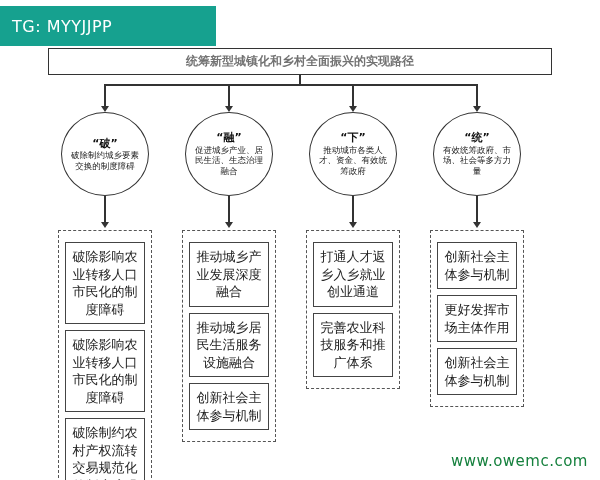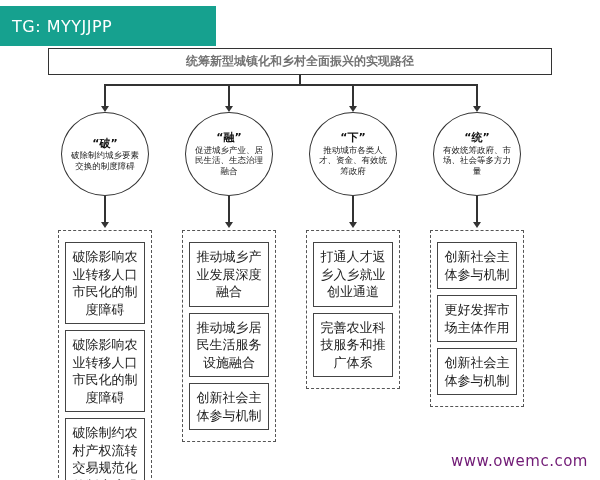--- a/index.html
+++ b/index.html
@@ -22,21 +22,21 @@
     box-sizing:border-box;display:flex;flex-direction:column;align-items:center;justify-content:center;
     text-align:center;padding:4px 9px;background:#fff;}
   .circle .c-label{font-size:11px;font-weight:bold;color:#111;line-height:1.2;}
   .circle .c-text{font-size:8.5px;color:#222;line-height:1.25;}
 
   .dashed-group{position:absolute;top:230px;width:94px;border:1.5px dashed #555;box-sizing:border-box;
     padding:5px 3px;background:#fff;}
   .flow-box{border:1px solid #444;background:#fff;margin:6px 3px;padding:5px 3px;
     font-size:13px;line-height:1.35;color:#222;text-align:center;}
 
-  .watermark{position:absolute;right:12px;bottom:10px;font-size:15px;color:#701a75;letter-spacing:0.5px;}
+  .watermark{position:absolute;right:12px;bottom:10px;font-size:15px;color:#15803d;letter-spacing:0.5px;}
 </style>
 </head>
 <body>
 
 <div class="canvas">
 
   <div class="header-bar">
     <span>TG: MYYJJPP</span>
   </div>
 

